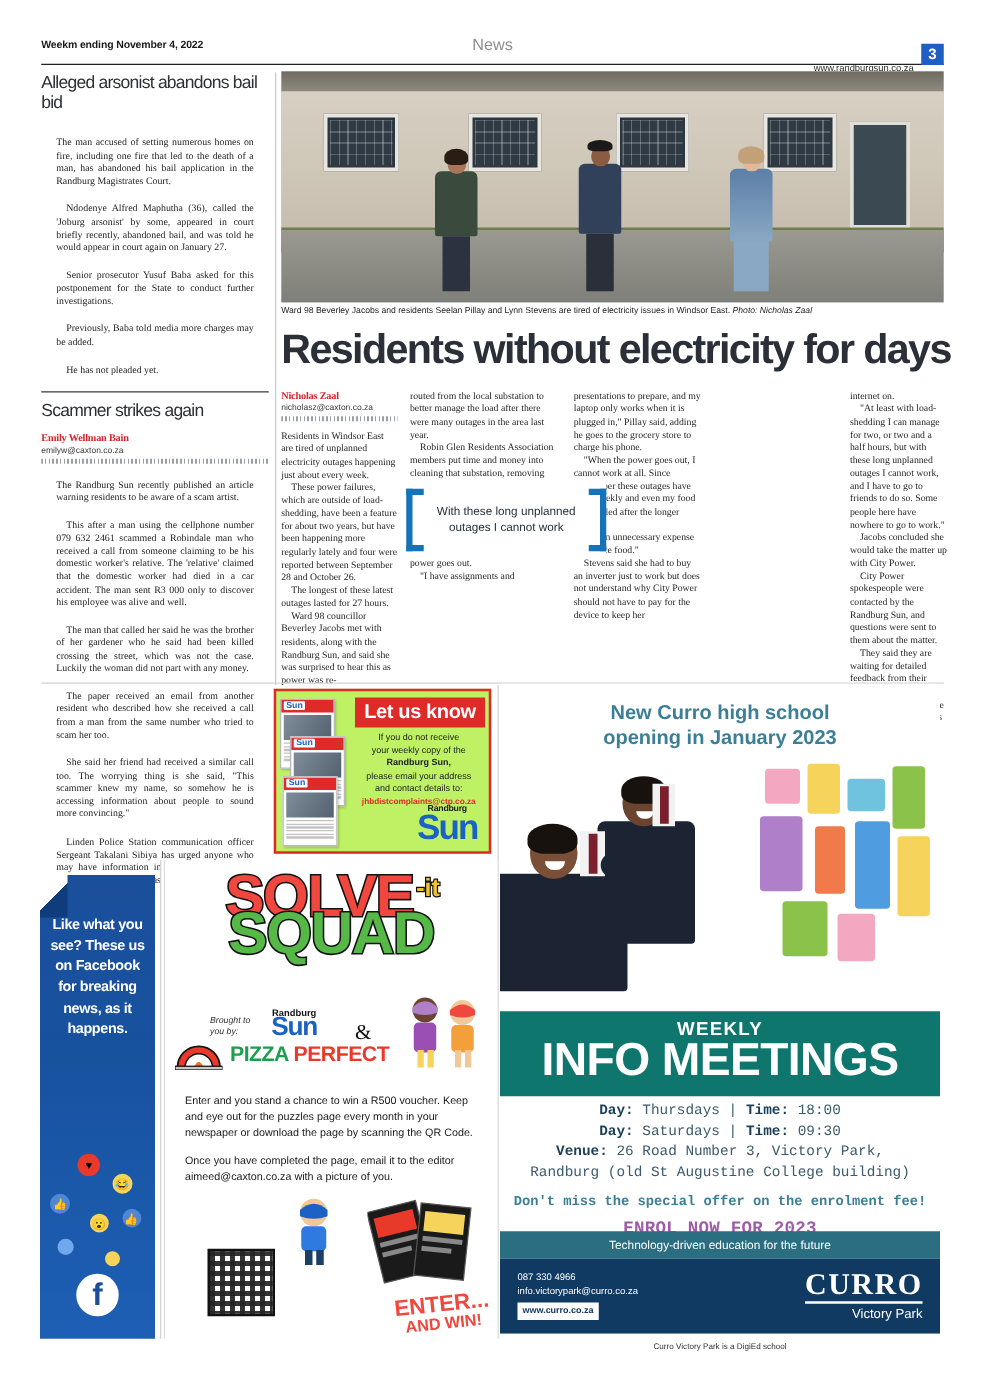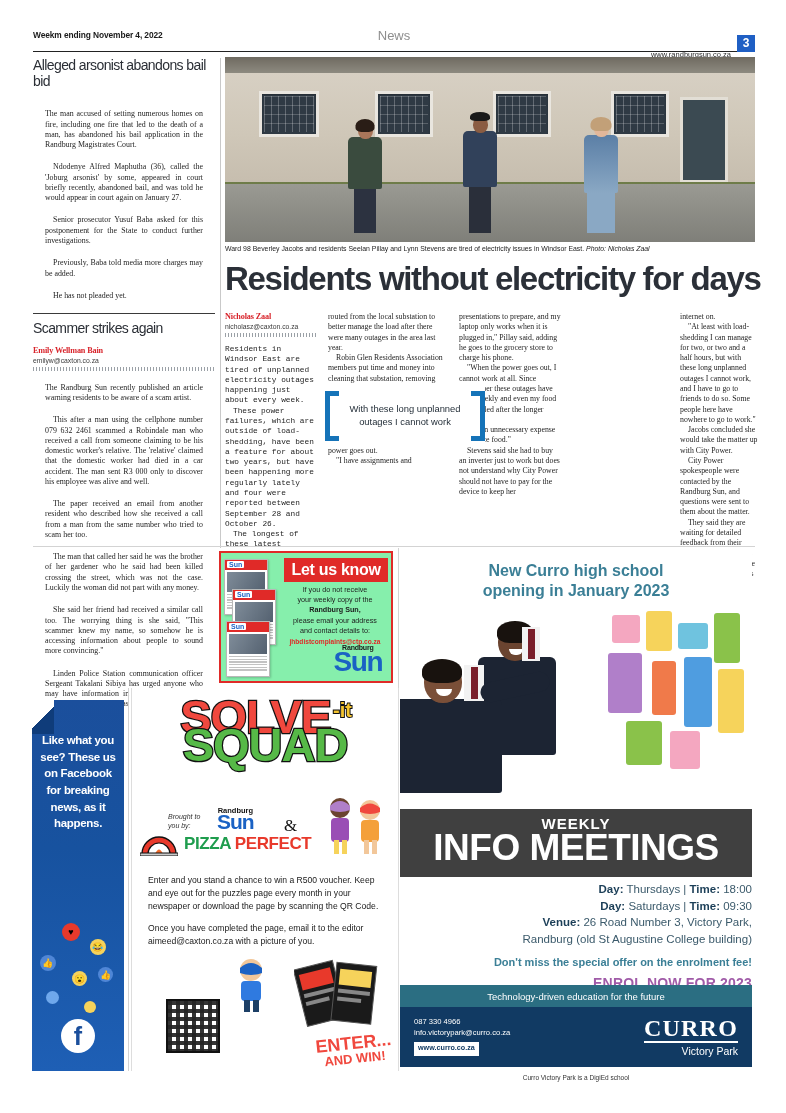--- a/index.html
+++ b/index.html
@@ -156,21 +156,21 @@
   .pq-br-l, .pq-br-r {
     position: absolute; top: 6px; width: 14px; height: 50px;
     border: 5px solid #1573b8;
   }
   .pq-br-l { left: 0; border-right: none; }
   .pq-br-r { right: 0; border-left: none; }
 
   
   .luk {
     position: absolute; left: 219px; top: 551px; width: 174px; height: 132px;
-    border: 2.5px solid #e02a28; background: #86efac; padding: 3px;
+    border: 2.5px solid #e02a28; background: #bef264; padding: 3px;
   }
   .luk-inner { position: relative; width: 100%; height: 100%; }
   .luk-papers { position: absolute; left: 0; top: 3px; width: 58px; height: 118px; }
   .paper-mini {
     position: absolute; width: 44px; height: 56px; background: #fff;
     border: 0.8px solid #b8b8b8; box-shadow: 1px 1px 2px rgba(0,0,0,.2);
     overflow: hidden;
   }
   .pm-top { height: 10px; background: #e02a28; position: relative; }
   .pm-sun {
@@ -228,34 +228,34 @@
   .cp-kid { position: absolute; }
   .kid-head { border-radius: 50% 50% 48% 48%; background: #6b4430; }
   .kid-hair { position:absolute; border-radius: 50% 50% 35% 35%; background:#18120e; }
   .kid-body { background: #1c2433; border-radius: 6px 6px 3px 3px; }
   .kid-shirt { position:absolute; background:#f2f2f2; }
   .kid-tie { position:absolute; background:#7a1f2b; }
   .kid-smile { position:absolute; background:#fff; border-radius:0 0 8px 8px; }
 
   .curro-green {
     position: absolute; left: 0; top: 262px; width: 352px; height: 68px;
-    background: #404040; color: #fff; text-align: center;
+    background: #0f766e; color: #fff; text-align: center;
     padding-top: 6px;
   }
   .cg-small {
     font-family: "Liberation Sans", sans-serif; font-weight: bold;
     font-size: 15px; letter-spacing: 1px;
   }
   .cg-big {
     font-family: "Liberation Sans", sans-serif; font-weight: bold;
     font-size: 37px; letter-spacing: -0.5px; line-height: 0.95; margin-top:-2px;
   }
   .curro-details {
-    position: absolute; left: 0; top: 334px; width: 352px; text-align: right;
-    font-family: Liberation Sans, sans-serif;
+    position: absolute; left: 0; top: 334px; width: 352px; text-align: center;
+    font-family: Liberation Mono, monospace;
     font-size: 11.5px; color: #3b5a6b; line-height: 1.45;
   }
   .curro-details b { color: #1c3f58; font-weight: bold; }
   .cd-offer {
     margin-top: 7px; font-size: 11px; font-weight: bold; color: #3b7f96;
   }
   .cd-enrol {
     margin-top: 2px; font-size: 14px; font-weight: bold; color: #a05ba8;
     letter-spacing: 0.2px;
   }
@@ -431,22 +431,22 @@
     <div class="hl-serif">Scammer strikes again</div>
 
     <div style="height:9px"></div>
     <div class="byline-name">Emily Wellman Bain</div>
     <div class="byline-mail">emilyw@caxton.co.za</div>
     <div class="dotrule"></div>
 
     <div class="body-txt">
       <p class="first">The Randburg Sun recently published an article warning residents to be aware of a scam artist.</p>
       <p>This after a man using the cellphone number 079 632 2461 scammed a Robindale man who received a call from someone claiming to be his domestic worker's relative. The 'relative' claimed that the domestic worker had died in a car accident. The man sent R3 000 only to discover his employee was alive and well.</p>
+      <p>The man that called her said he was the brother of her gardener who he said had been killed crossing the street, which was not the case. Luckily the woman did not part with any money.</p>
       <p>The paper received an email from another resident who described how she received a call from a man from the same number who tried to scam her too.</p>
-      <p>The man that called her said he was the brother of her gardener who he said had been killed crossing the street, which was not the case. Luckily the woman did not part with any money.</p>
       <p>She said her friend had received a similar call too. The worrying thing is she said, "This scammer knew my name, so somehow he is accessing information about people to sound more convincing."</p>
       <p>Linden Police Station communication officer Sergeant Takalani Sibiya has urged anyone who may have information in this regard to please contact them as soon as possible on 011 888 9211.</p>
     </div>
   </div>
 
   <div class="vdiv" style="left:220px; top:58px; height:490px;"></div>
 
   <div class="photo">
     <div class="ph-sky"></div>
     <div class="ph-wall">
@@ -493,24 +493,25 @@
   </div>
 
   <div class="mainhl">Residents without electricity for days</div>
 
   <div class="story">
 
     <div class="scol c1">
       <div class="byline-name">Nicholas Zaal</div>
       <div class="byline-mail">nicholasz@caxton.co.za</div>
       <div class="dotrule"></div>
-      <div class="sbody" style="margin-top:4px;font-family:Liberation Mono, monospace;">
+      <div class="sbody" style="margin-top:4px;">
         <p class="first">Residents in Windsor East are tired of unplanned electricity outages happening just about every week.</p>
         <p>These power failures, which are outside of load-shedding, have been a feature for about two years, but have been happening more regularly lately and four were reported between September 28 and October 26.</p>
         <p>The longest of these latest outages lasted for 27 hours.</p>
+        <p>Ward 98 councillor Beverley Jacobs met with residents, along with the Randburg Sun, and said she was surprised to hear this as power was re-</p>
       </div>
     </div>
 
     <div class="scol c2">
       <div class="sbody">
         <p class="first">routed from the local substation to better manage the load after there were many outages in the area last year.</p>
         <p>Robin Glen Residents Association members put time and money into cleaning that substation, removing displaced people, installing a fence and locks and continually monitoring and maintaining the site.</p>
         <p>But still, Seelan Pillay and Lynn Stevens are among a number of residents who cannot work when the power goes out.</p>
         <p>"I have assignments and</p>
       </div>

